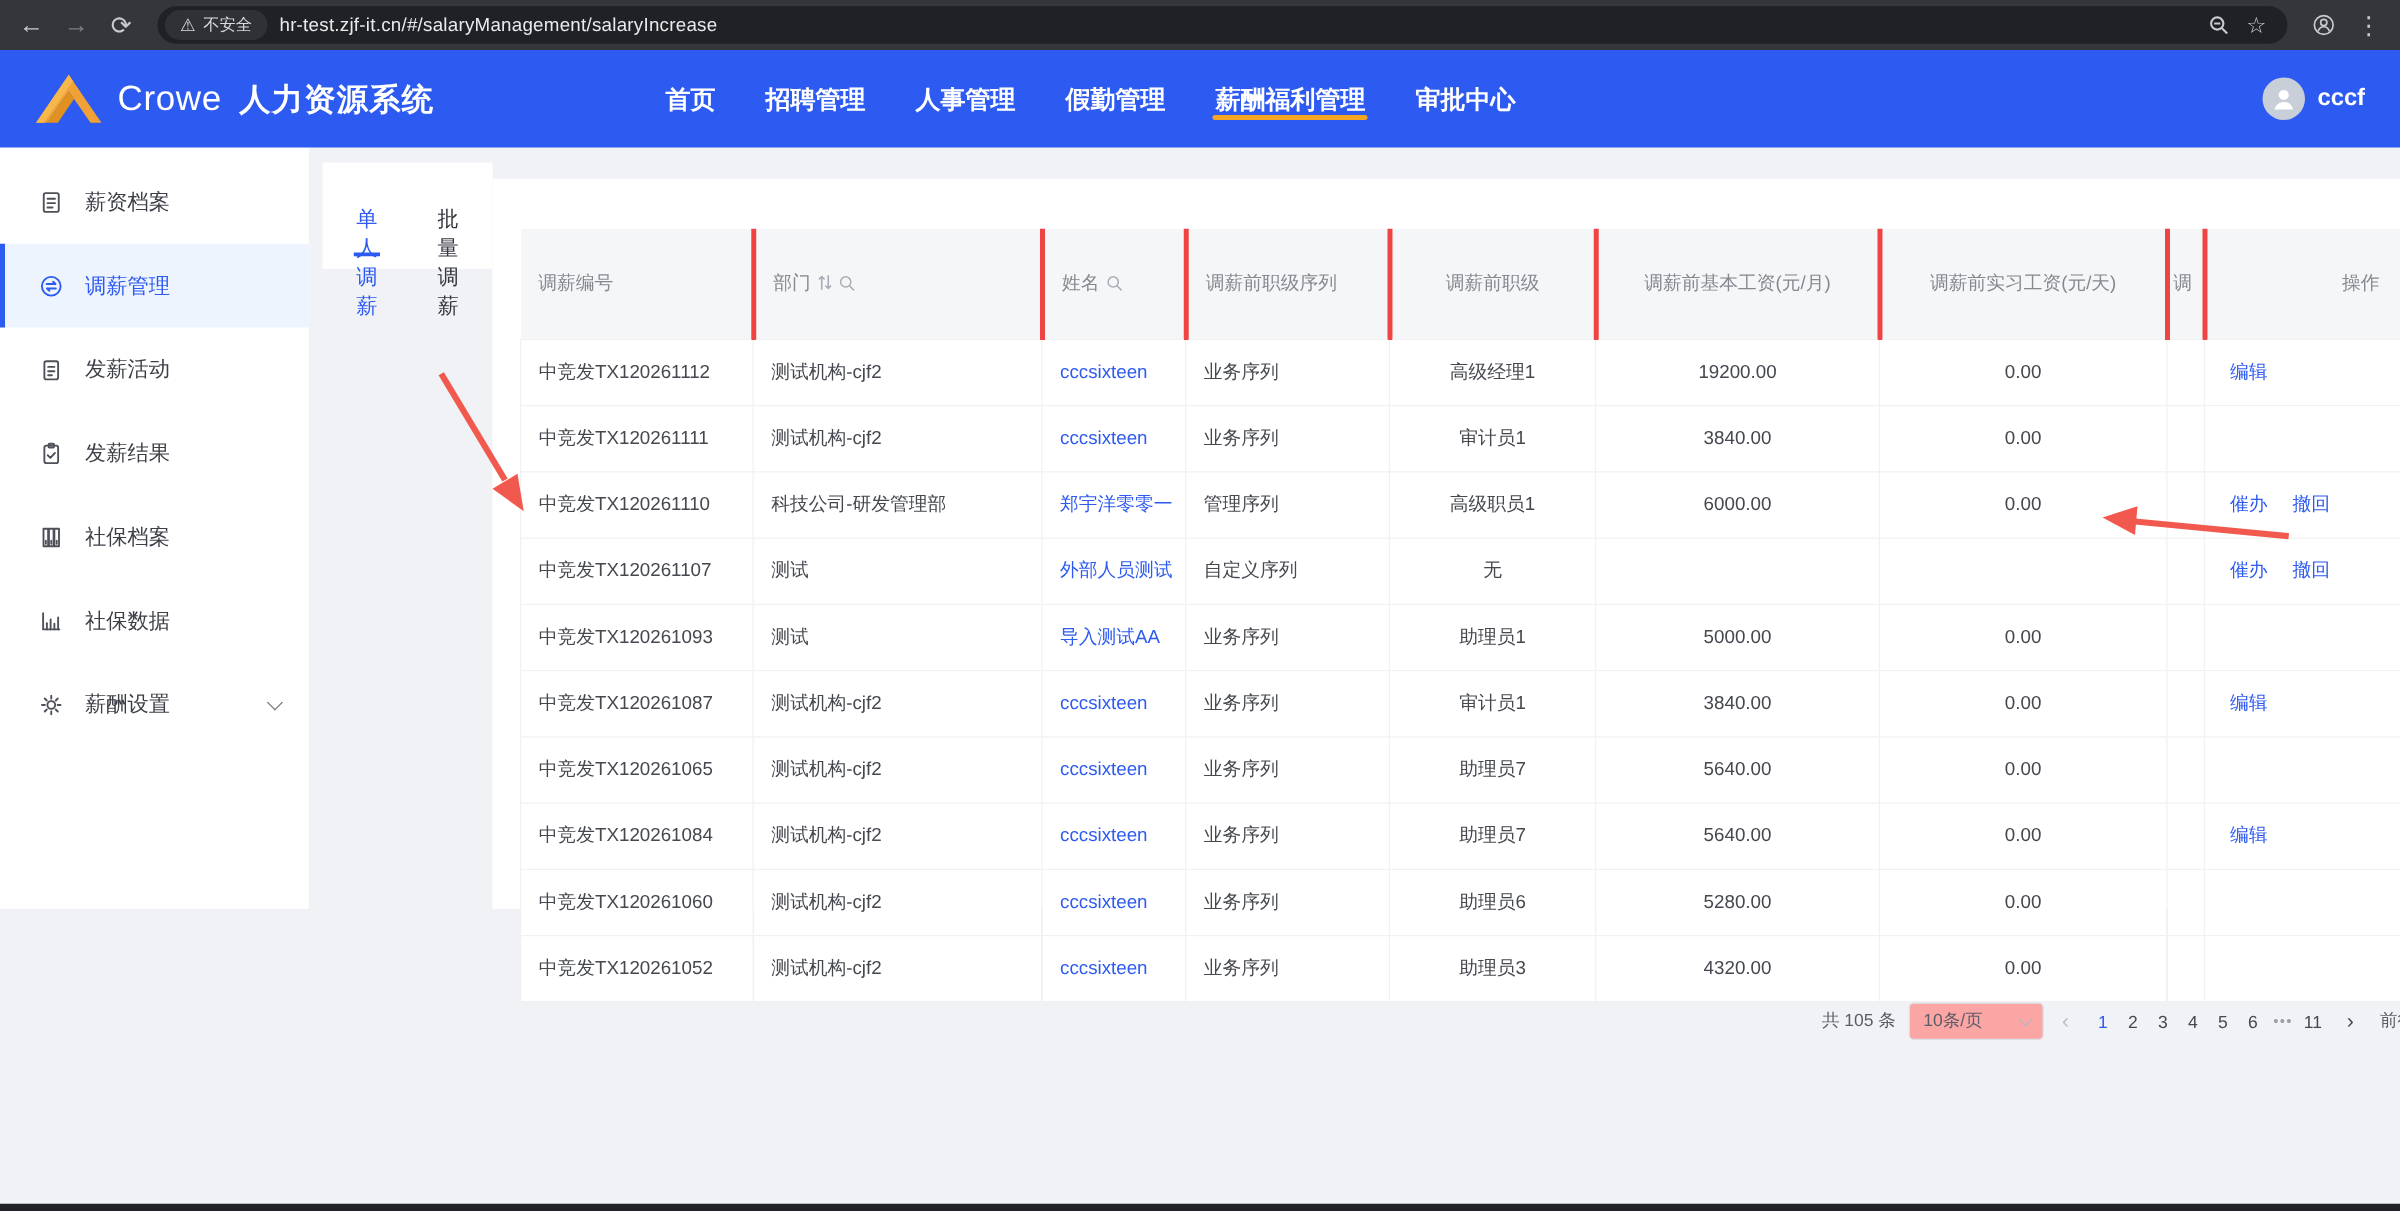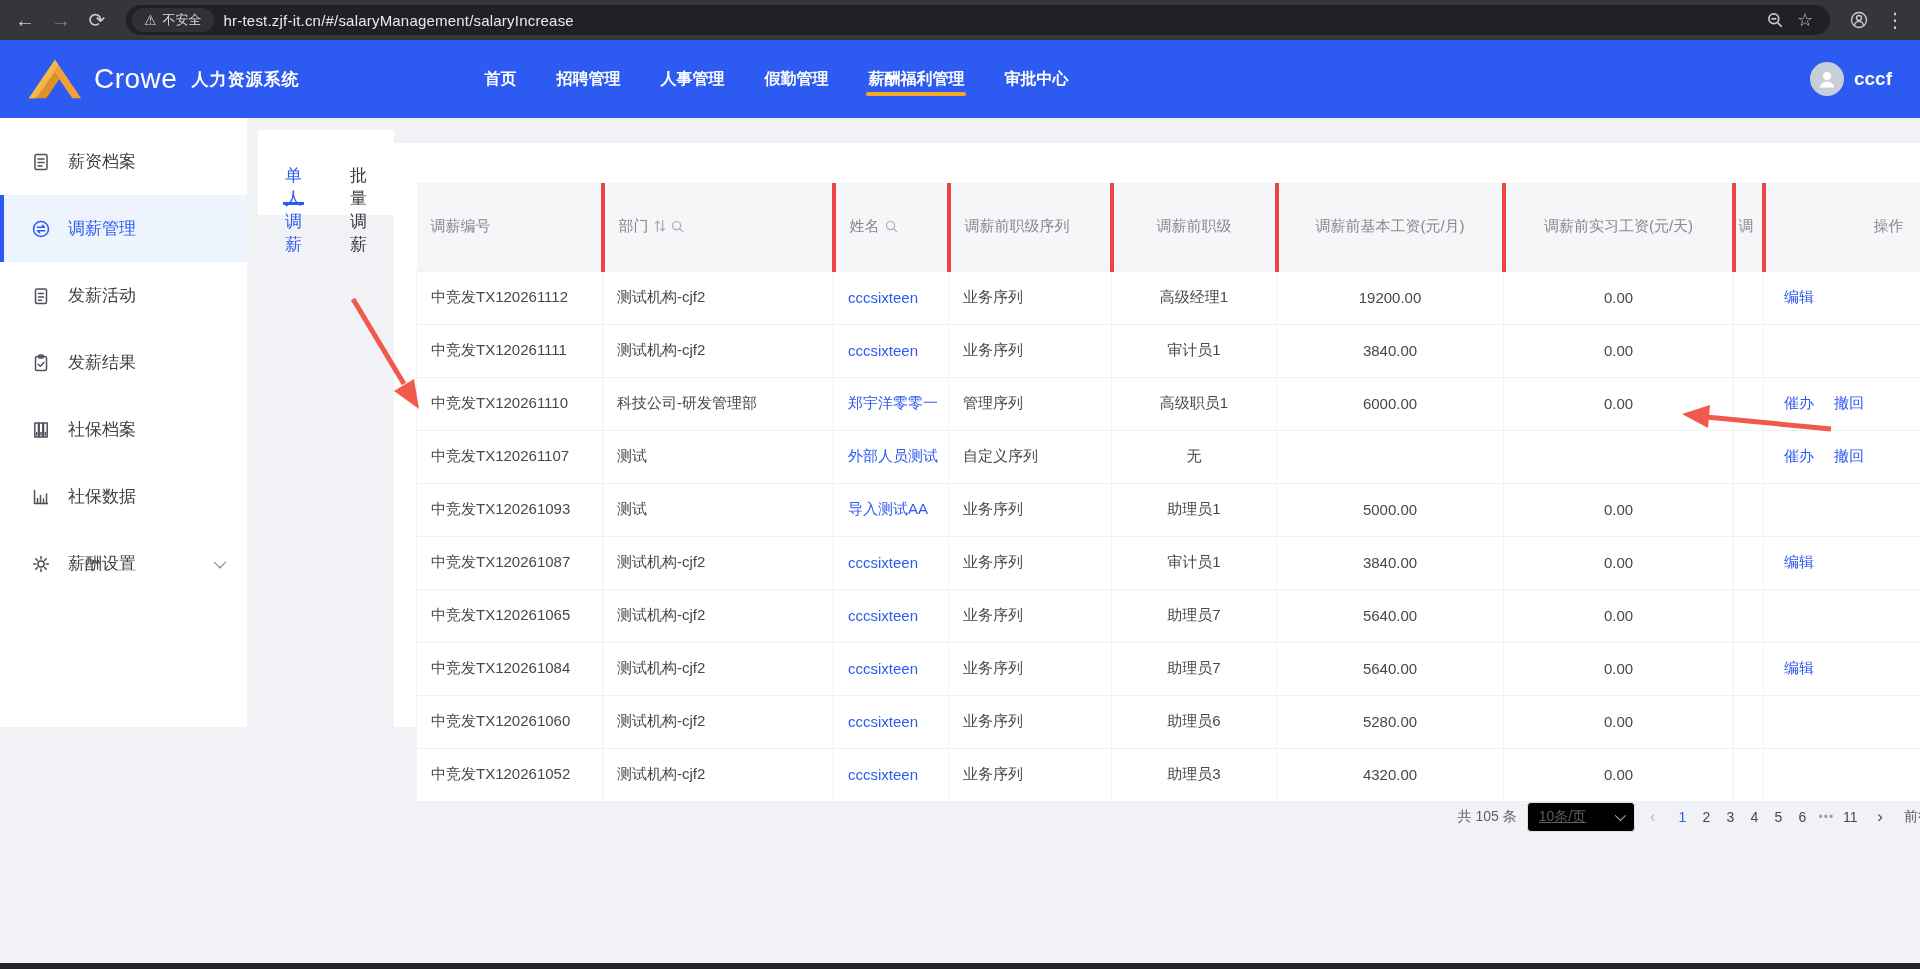--- a/index.html
+++ b/index.html
@@ -22,23 +22,23 @@
     color:#c7cacf; font-size:18px; cursor:pointer; }
   .omni-ic svg { width:17px; height:17px; stroke:#c7cacf; fill:none; stroke-width:1.8; }
   .tool-ic { width:30px; height:30px; display:flex; align-items:center; justify-content:center;
     color:#c7cacf; font-size:20px; cursor:pointer; }
   .tool-ic svg { width:20px; height:20px; stroke:#c7cacf; fill:none; stroke-width:1.6; }
 
   
   .appbar { height:78px; background:#2d5af0; display:flex; align-items:center; padding:16px 28px; color:#fff; position:relative; }
   .logo { display:flex; align-items:center; }
   .brand { font-size:28px; font-weight:400; margin-left:12px; letter-spacing:.5px; }
-  .apptitle { font-size:17px; font-weight:700; margin-left:14px; letter-spacing:1px; }
+  .apptitle { font-size:25px; font-weight:700; margin-left:14px; letter-spacing:1px; }
   .mainnav { display:flex; gap:40px; margin-left:185px; height:100%; align-items:center; }
-  .nav-item { font-size:16px; font-weight:700; color:#fff; cursor:pointer; position:relative;
+  .nav-item { font-size:20px; font-weight:700; color:#fff; cursor:pointer; position:relative;
     height:100%; display:flex; align-items:center; }
   .nav-item.active::after { content:""; position:absolute; left:-2px; right:-2px; bottom:6px;
     height:4px; background:#f5a623; border-radius:2px; }
   .userbox { margin-left:auto; display:flex; align-items:center; gap:10px; cursor:pointer; }
   .avatar { width:34px; height:34px; border-radius:50%; background:#c9cfd8; overflow:hidden;
     display:flex; align-items:center; justify-content:center; }
   .avatar svg { width:24px; height:24px; }
   .username { font-size:19px; font-weight:700; }
 
   
@@ -80,22 +80,22 @@
   .hicon svg { fill:none; stroke:#a9adb5; stroke-width:1.3; stroke-linecap:round; }
   .link { color:#2d5af0; cursor:pointer; }
   .ops-col { position:relative; box-shadow:-10px 0 10px -4px rgba(0,0,0,.12); }
   td.ops-col { text-align:left; padding-left:20px; }
   td.ops-col .link { margin-right:20px; }
   .clip-col { padding-left:3px; text-align:left; color:#85888f; }
 
   
   .pagination { display:flex; justify-content:flex-end; align-items:center; gap:10px;
     font-size:14px; color:#5a5e66; }
-  .psel { width:108px; height:30px; border:1px solid #dcdfe6; border-radius:4px; background:#000000;
-    display:flex; align-items:center; justify-content:space-between; padding:0 11px; cursor:pointer;text-decoration:underline; }
+  .psel { width:108px; height:30px; border:1px solid #dcdfe6; border-radius:4px; background:#fca5a5;
+    display:flex; align-items:center; justify-content:space-between; padding:0 11px; cursor:pointer; }
   .psel .chev { width:8px; height:8px; border-right:1.5px solid #b3b8c0; border-bottom:1.5px solid #b3b8c0;
     transform:rotate(45deg) translateY(-2px); }
   .pg-arrow { font-size:17px; color:#b9bdc5; padding:0 5px; cursor:pointer; }
   .pg-arrow.next { color:#45484f; }
   .pg-num { min-width:24px; text-align:center; color:#45484f; cursor:pointer; padding:0 2px; }
   .pg-num.current { color:#2d5af0; }
   .pg-num.dots { color:#9aa0a8; letter-spacing:1px; font-size:12px; }
   .goto-label { margin-left:6px; }
   .goto-input { width:46px; height:30px; border:1px solid #dcdfe6; border-radius:4px;
     text-align:center; font-size:14px; color:#45484f; font-family:inherit; }

